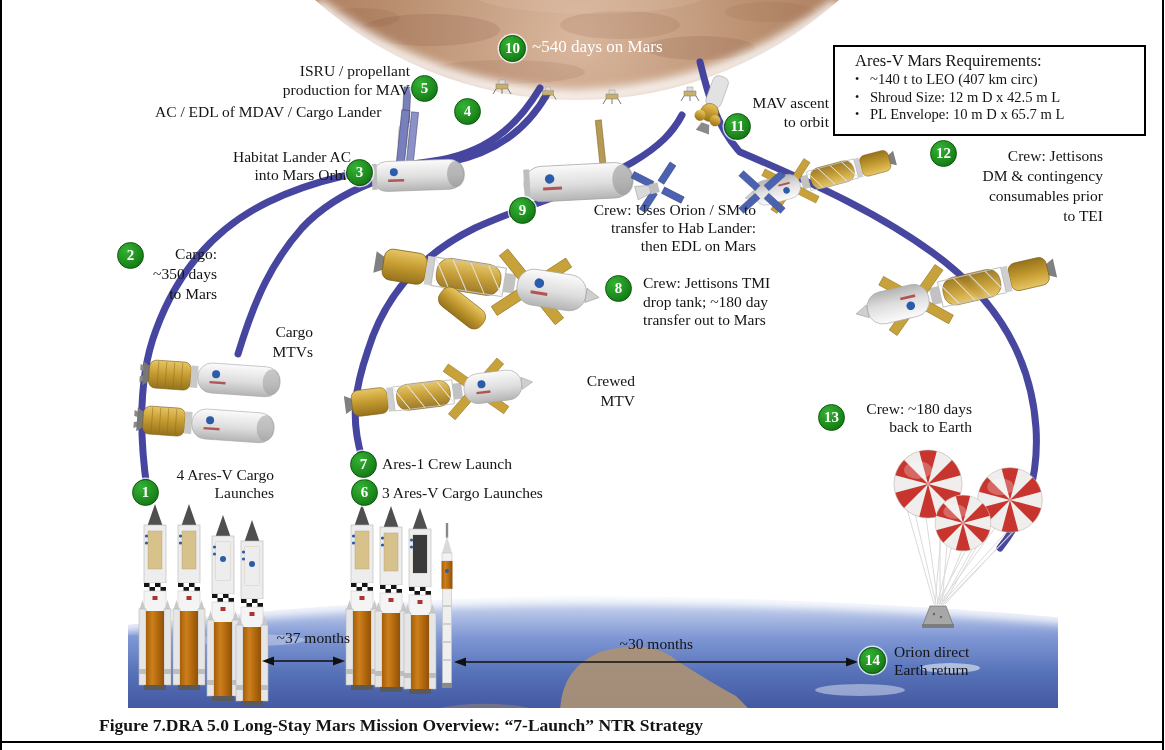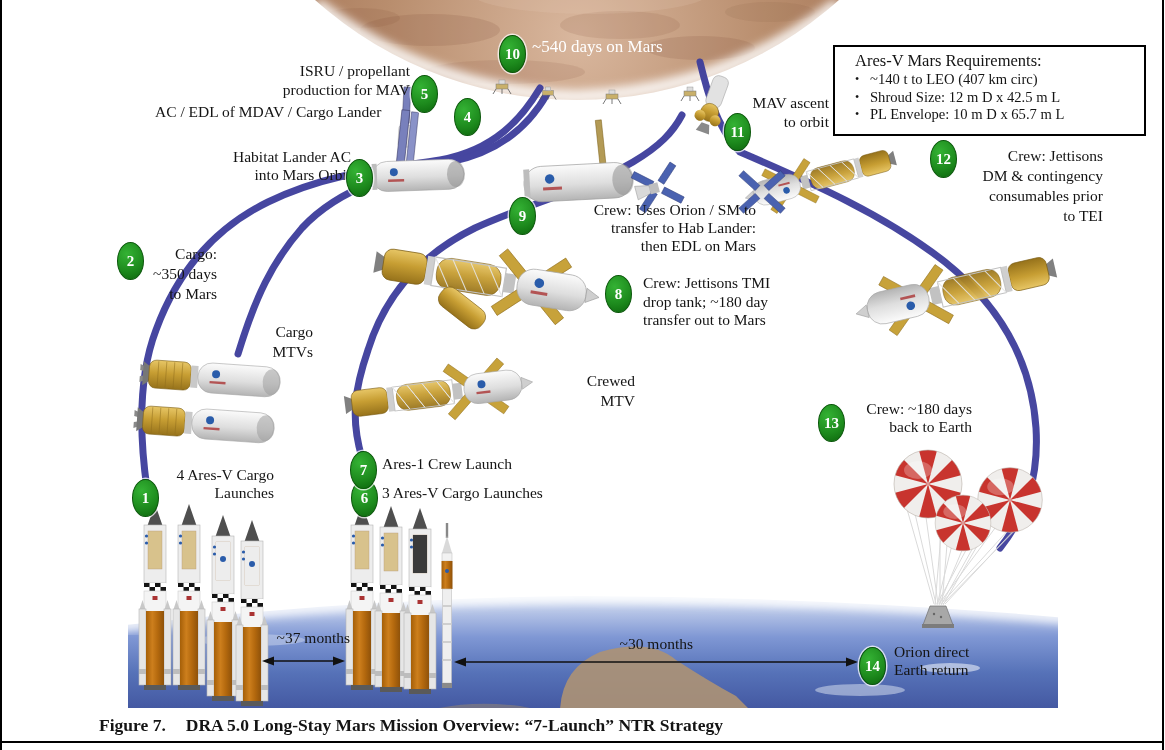--- a/index.html
+++ b/index.html
@@ -5,32 +5,32 @@
   *{margin:0;padding:0;box-sizing:border-box}
   html,body{width:1165px;height:750px;background:#fff;overflow:hidden}
   .stage{position:absolute;left:0;top:0;width:1165px;height:750px;background:#fff;
          font-family:"Liberation Serif",serif;color:#141414}
   svg.scene{position:absolute;left:0;top:0;display:block}
   .lbl{position:absolute;font-size:15.5px;line-height:18px;white-space:nowrap}
   .lbl.center{text-align:right}
   .lbl.right{text-align:left}
   .lbl.white{color:#fff;font-size:17px}
   .lh19{line-height:19px}.lh20{line-height:20px}.lh185{line-height:18.5px}
-  .badge{position:absolute;width:27px;height:38px;border-radius:50%;
+  .badge{position:absolute;width:27px;height:27px;border-radius:50%;
          background:radial-gradient(circle at 35% 30%, #34b234, var(--c-badge,#1d8a1d) 58%, #0c650c);
          border:1px solid #0a570a;color:#fff;font-weight:bold;font-size:15px;
          display:flex;align-items:center;justify-content:center;
          box-shadow:0 0 0 1.5px rgba(255,255,255,.75);z-index:5}
   .reqbox{position:absolute;left:833px;top:45px;width:313px;height:91px;border:2.5px solid #000;
           background:#fff;padding:4px 8px 4px 20px;z-index:4}
   .req-title{font-size:16.5px;line-height:20px}
   .req-item{font-size:14.6px;line-height:17.5px;display:flex}
   .req-item .bullet{width:15px;font-size:12px;line-height:17.5px}
   .caption{position:absolute;left:99px;top:715px;font-weight:bold;font-size:17.5px;white-space:nowrap}
-  .cap-label{margin-right:20px}
+  .cap-label{margin-right:0}
   .pborder{position:absolute;background:#000;z-index:6}
 </style>
 </head>
 <body>
 
 <div class="stage">
 
 <svg class="scene" width="1165" height="750" viewBox="0 0 1165 750" xmlns="http://www.w3.org/2000/svg">
   <defs>
     <radialGradient id="marsGrad" cx="50%" cy="92%" r="60%">

